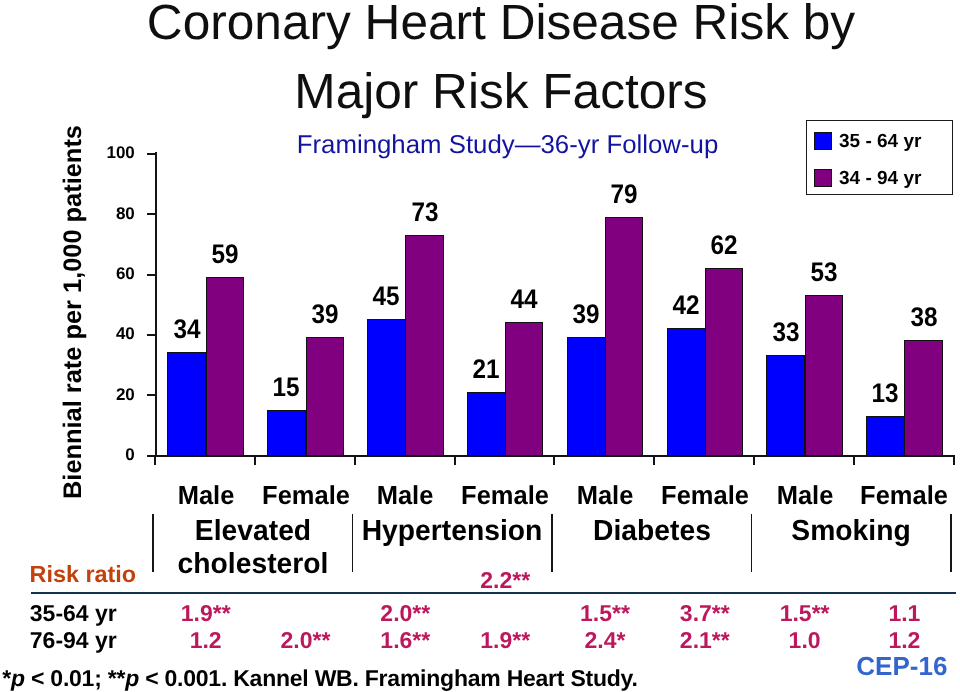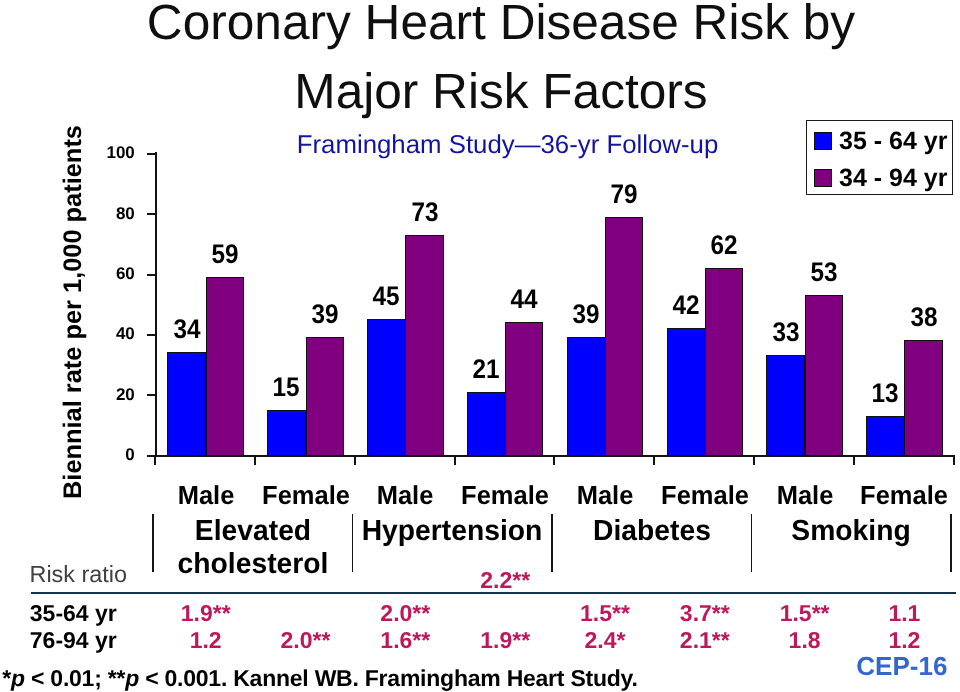--- a/index.html
+++ b/index.html
@@ -30,31 +30,31 @@
   .bar-b{background:#800080;}
   .dlabel{text-align:center;font-weight:bold;font-size:27px;line-height:27px;color:#000;
           transform:scaleX(0.9);}
 
   
   #legend{left:806px;top:120px;width:147.4px;height:75.2px;box-sizing:border-box;
           border:1.3px solid #1b1b1b;background:#fff;}
   .legend-swatch{width:18px;height:18px;box-sizing:border-box;border:1.2px solid #111;}
   .legend-sw-1{background:#0000ff;}
   .legend-sw-2{background:#800080;}
-  .legend-text{font-weight:bold;font-size:25px;line-height:25px;color:#000;white-space:nowrap;}
+  .legend-text{font-weight:bold;font-size:19px;line-height:25px;color:#000;white-space:nowrap;}
 
   
   .cat{text-align:center;font-weight:bold;font-size:26px;line-height:26px;color:#000;
        transform:scaleX(0.98);}
   .grp{text-align:center;font-weight:bold;font-size:29px;line-height:33px;color:#000;
        transform:scaleX(0.975);}
   .sep{background:#161616;}
 
   
-  #riskratio{left:29.5px;top:562.8px;font-weight:normal;font-size:23.4px;line-height:23.4px;color:#404040;}
+  #riskratio{left:29.5px;top:562.8px;font-weight:bold;font-size:23.4px;line-height:23.4px;color:#c2410c;}
   #rule{left:30.6px;top:592px;width:925px;height:2.2px;background:#14314f;}
   .tcell{text-align:center;font-weight:bold;font-size:23px;line-height:23px;color:#be185d;white-space:nowrap;}
   .tlabel{text-align:left;font-weight:bold;font-size:23px;line-height:23px;color:#000;white-space:nowrap;}
   #footnote{left:2.3px;top:666.8px;font-weight:bold;font-size:23px;line-height:23px;color:#000;white-space:nowrap;letter-spacing:-0.235px;}
   #footnote i{font-style:italic;}
   #cep{left:856.3px;top:652.5px;font-weight:bold;font-size:26px;line-height:26px;color:#3366cc;}
 </style>
 </head>
 <body>
 
@@ -158,18 +158,18 @@
     <div class="abs tcell" style="left:644.8px;top:601.9px;width:120px;">3.7**</div>
     <div class="abs tcell" style="left:744.6px;top:601.9px;width:120px;">1.5**</div>
     <div class="abs tcell" style="left:844.4px;top:601.9px;width:120px;">1.1</div>
   <div class="abs tlabel" style="left:29.8px;top:628.9px;">76-94 yr</div>
     <div class="abs tcell" style="left:145.7px;top:628.9px;width:120px;">1.2</div>
     <div class="abs tcell" style="left:245.5px;top:628.9px;width:120px;">2.0**</div>
     <div class="abs tcell" style="left:345.3px;top:628.9px;width:120px;">1.6**</div>
     <div class="abs tcell" style="left:445.2px;top:628.9px;width:120px;">1.9**</div>
     <div class="abs tcell" style="left:545.0px;top:628.9px;width:120px;">2.4*</div>
     <div class="abs tcell" style="left:644.8px;top:628.9px;width:120px;">2.1**</div>
-    <div class="abs tcell" style="left:744.6px;top:628.9px;width:120px;">1.8</div>
+    <div class="abs tcell" style="left:744.6px;top:628.9px;width:120px;">1.0</div>
     <div class="abs tcell" style="left:844.4px;top:628.9px;width:120px;">1.2</div>
 
   <div class="abs" id="footnote"><span>*</span><i>p</i><span> &lt; 0.01; **</span><i>p</i><span> &lt; 0.001. Kannel WB. Framingham Heart Study.</span></div>
   <div class="abs" id="cep">CEP-16</div>
   </div>
 
 </body></html>

